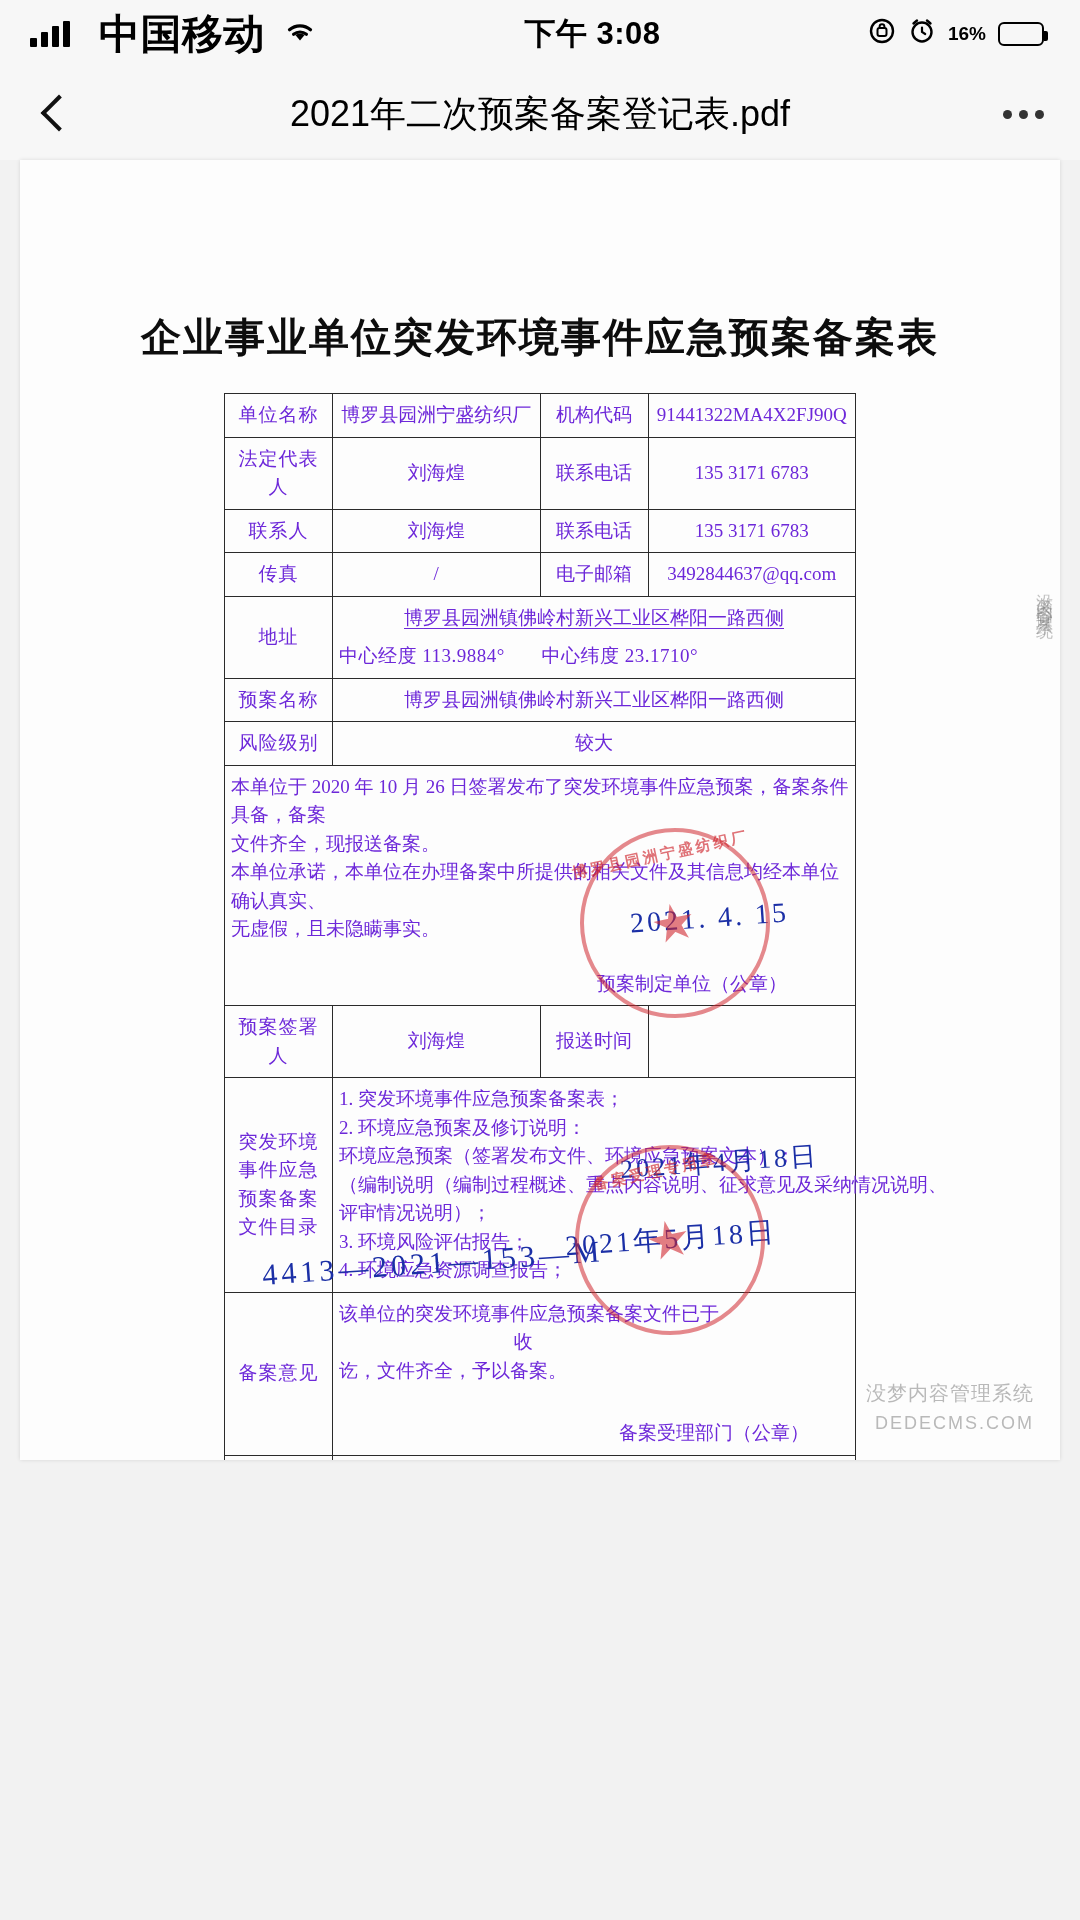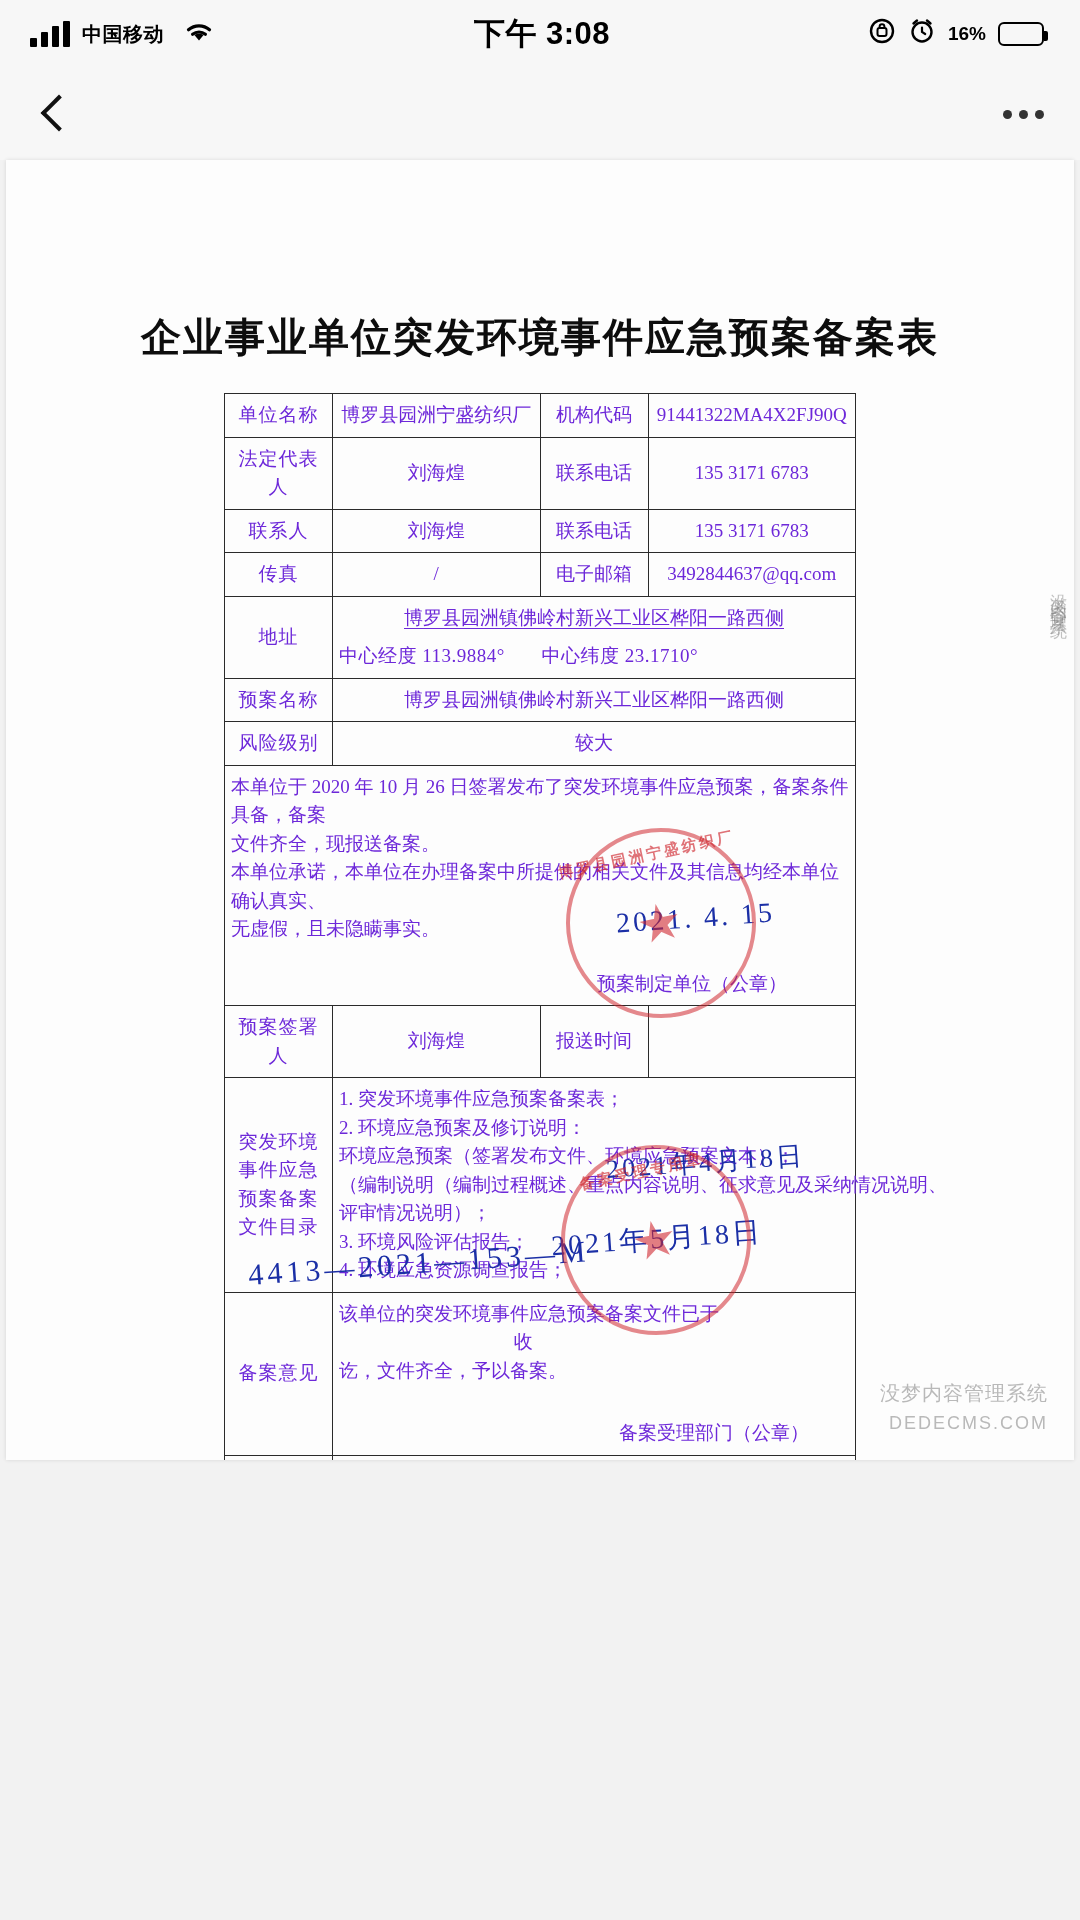--- a/index.html
+++ b/index.html
@@ -27,21 +27,21 @@
     color: #000;
     font-weight: 600;
   }
   .sb-left { display: flex; align-items: center; gap: 12px; }
   .signal-bars { display: flex; align-items: flex-end; gap: 4px; height: 26px; }
   .signal-bars i { display: block; width: 7px; background: #000; border-radius: 1px; }
   .signal-bars i:nth-child(1){ height: 9px; }
   .signal-bars i:nth-child(2){ height: 15px; }
   .signal-bars i:nth-child(3){ height: 21px; }
   .signal-bars i:nth-child(4){ height: 26px; background:#000; }
-  .carrier { font-size: 20px; letter-spacing: 0.5px; font-weight: 600; }
+  .carrier { font-size: 41px; letter-spacing: 0.5px; font-weight: 600; margin-left: 17px; }
   .wifi { margin-left: 6px; }
   .sb-center { font-size: 31px; font-weight: 600; letter-spacing: 0.5px; }
   .sb-right { display: flex; align-items: center; gap: 12px; }
   .battery {
     display: flex; align-items: center; gap: 4px;
   }
   .batt-shell {
     width: 46px; height: 24px;
     border: 2px solid #000; border-radius: 6px;
     position: relative; padding: 2px;
@@ -97,21 +97,21 @@
 
   
   .doc-wrap {
     position: absolute;
     top: 160px; left: 0; right: 0; bottom: 0;
     background: #f2f2f2;
     padding: 0;
   }
   .page {
     position: relative;
-    margin: 0 6px;
+    margin: 0 20px;
     background: #fdfdfd;
     height: 1300px;
     box-shadow: 0 0 4px rgba(0,0,0,0.12);
     overflow: hidden;
     font-family: "Liberation Serif", "DejaVu Serif", serif;
     color: #111;
   }
   .page-inner { padding: 0 40px; }
   .doc-title {
     text-align: center;
@@ -263,20 +263,21 @@
       </span>
       <span class="batt-pct">16%</span>
       <span class="battery">
         <span class="batt-shell"><span class="batt-fill" id="batt-fill" style="width: 16%; background: rgb(255, 59, 48);"></span></span>
       </span>
     </div>
   </div>
 
   <div class="navbar">
     <div class="back-chevron"></div>
+    <div class="nav-title">2021年二次预案备案登记表.pdf</div>
     <div class="more-dots">
       <span></span>
         <span></span>
         <span></span>
     </div>
   </div>
 
   <div class="doc-wrap">
     <div class="page">
       <div class="page-inner">

